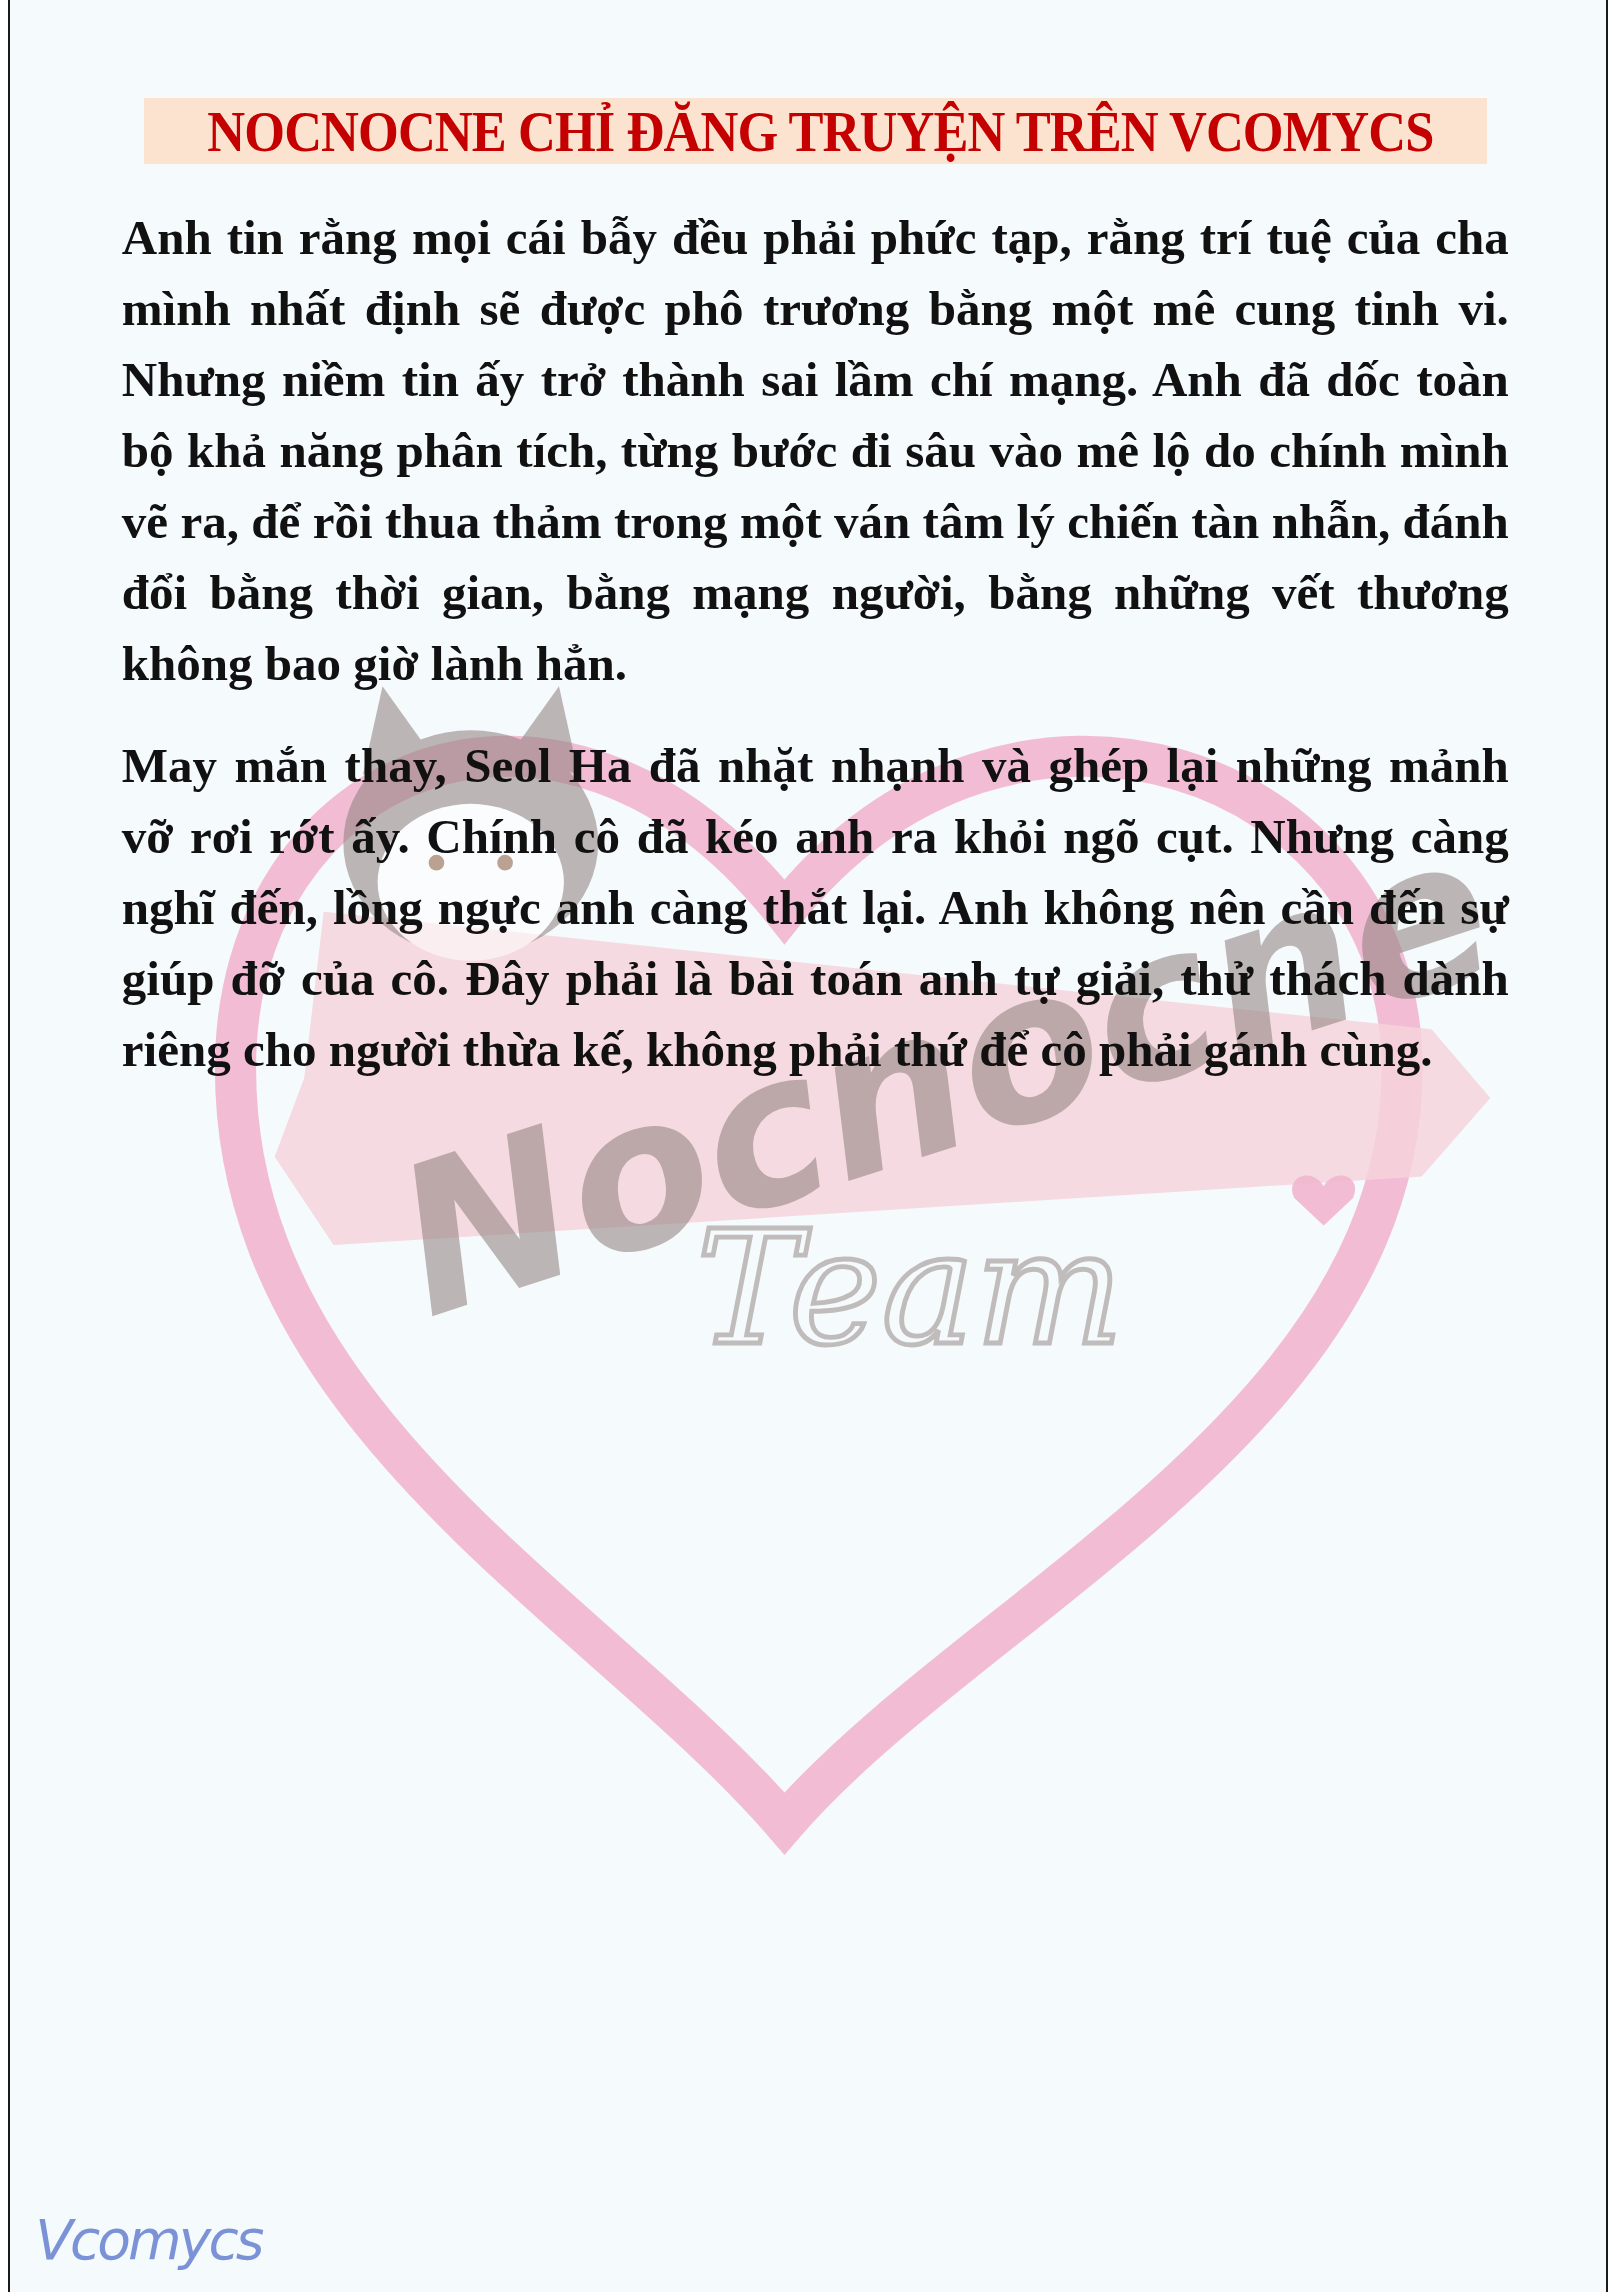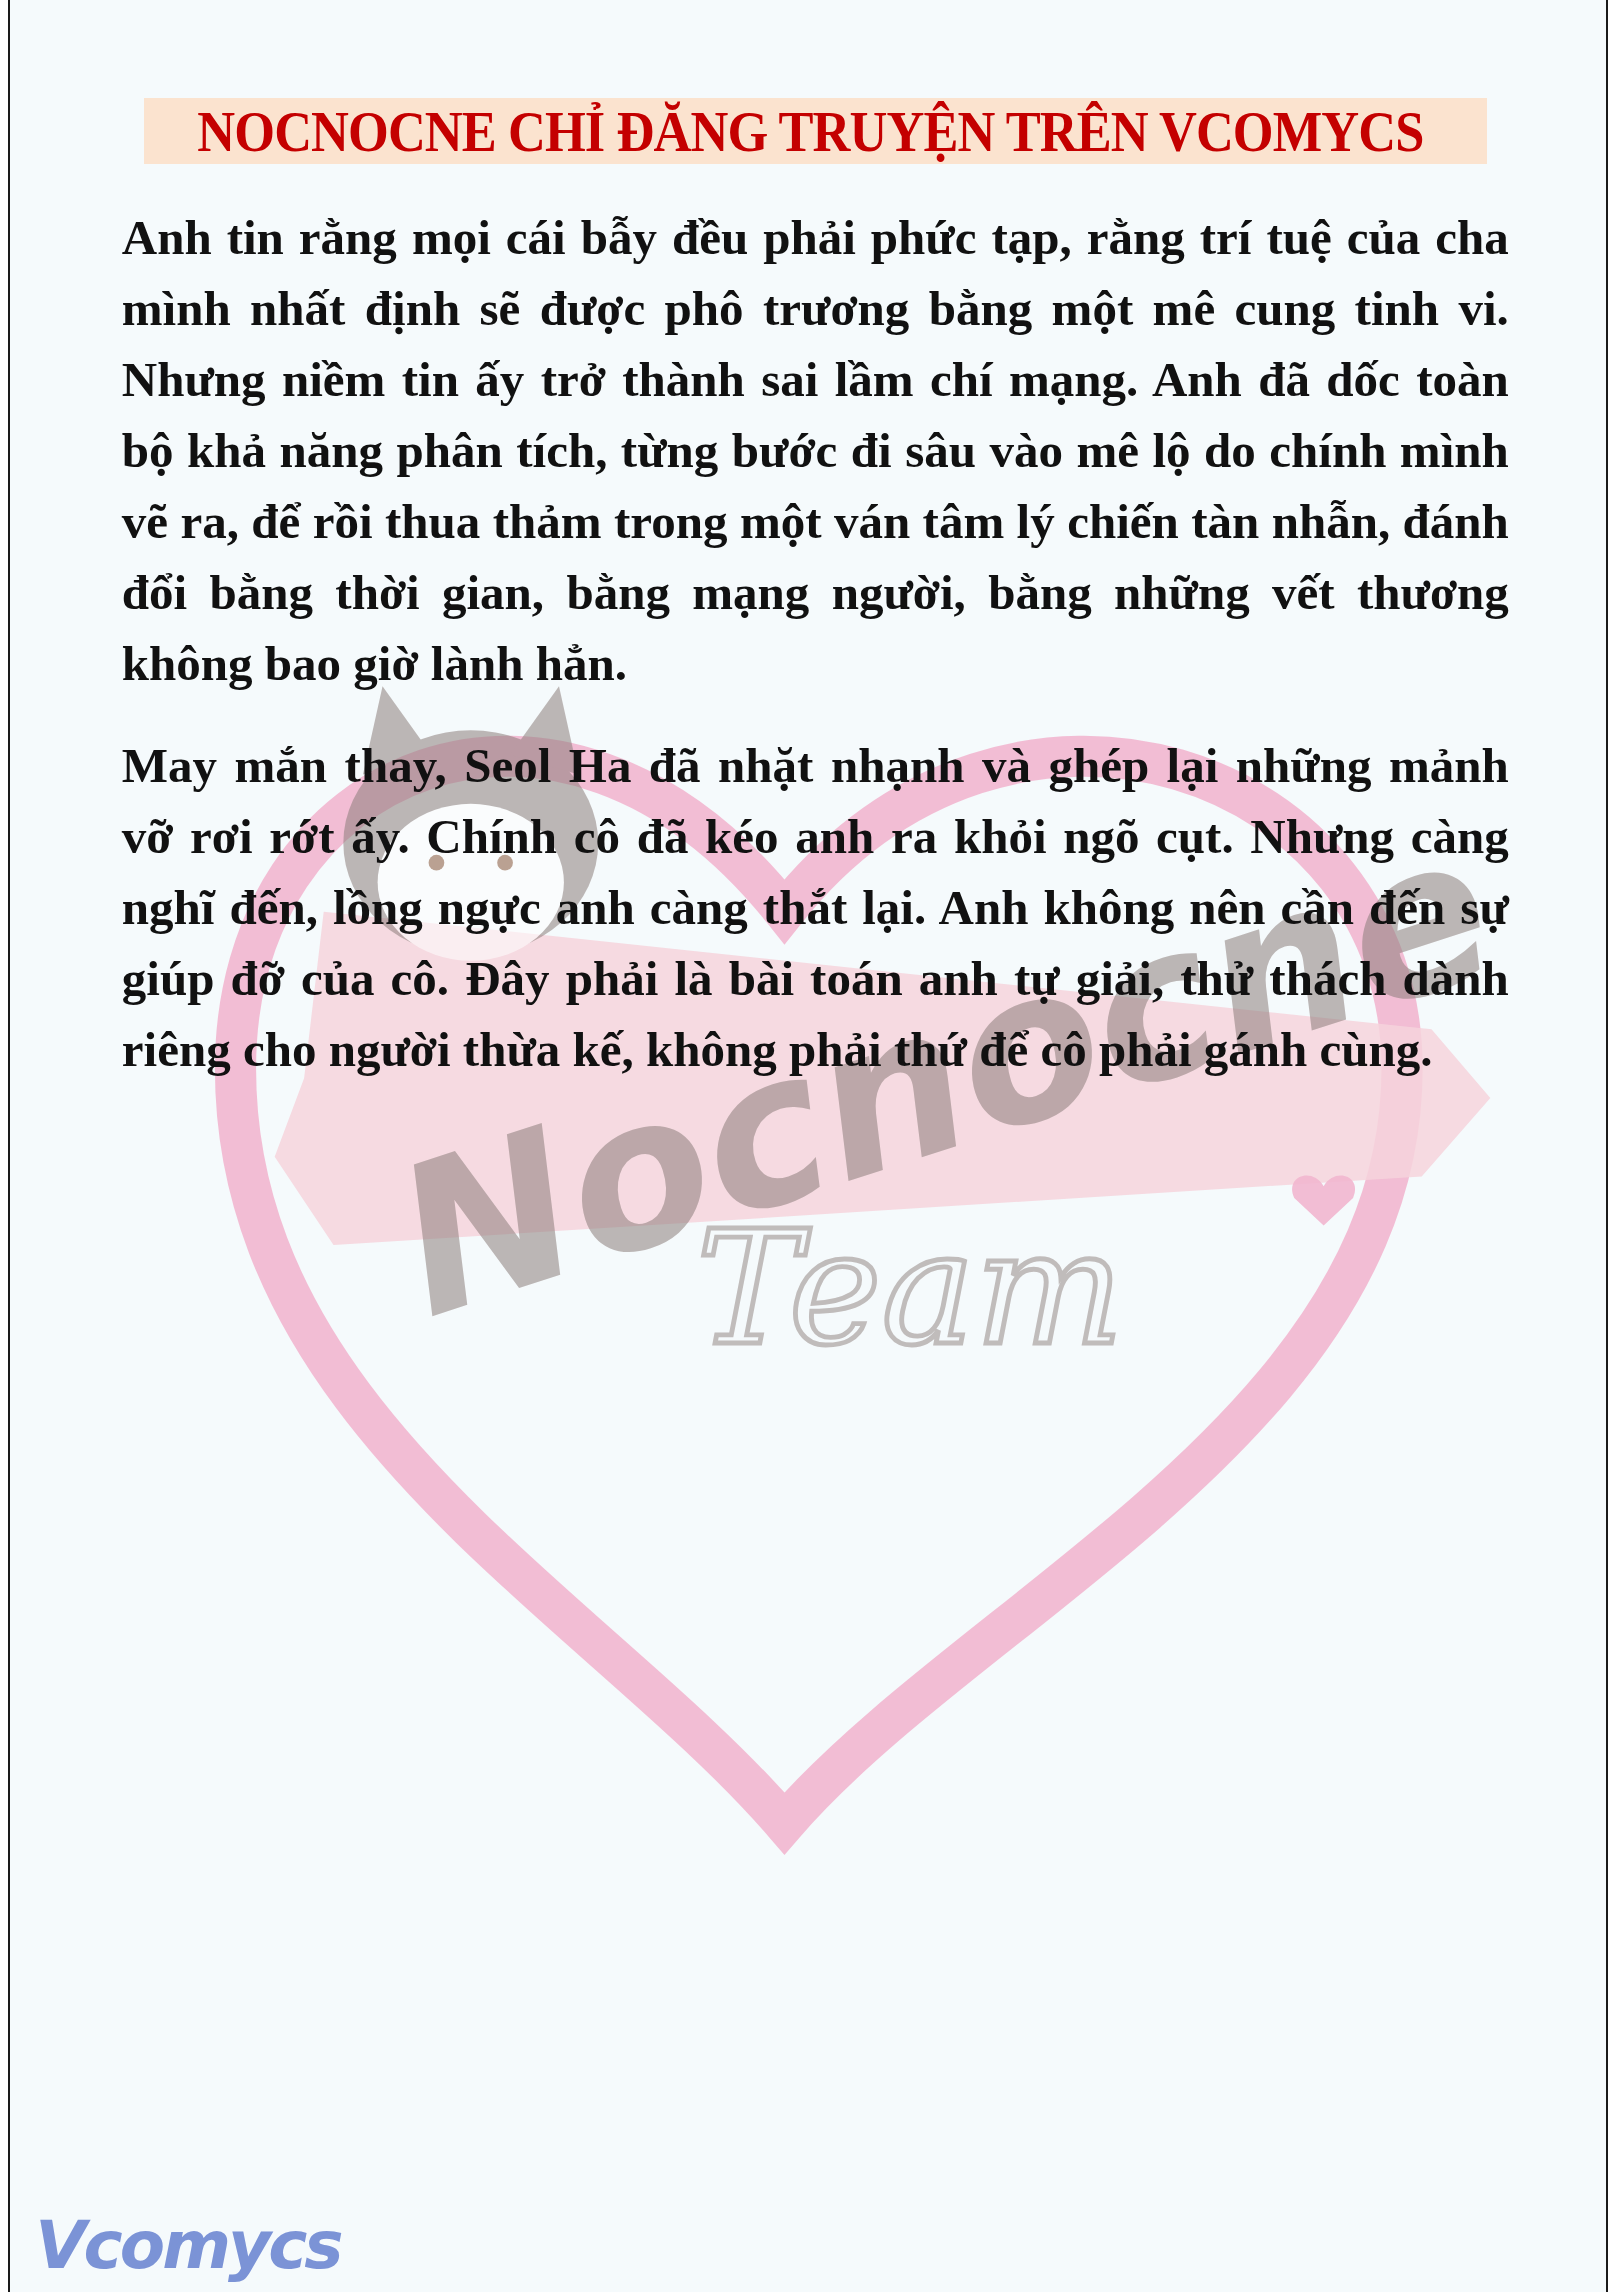--- a/index.html
+++ b/index.html
@@ -36,21 +36,21 @@
   }
   .header-wrap {
     position: absolute;
     left: 134px;
     top: 98px;
     width: 1343px;
     height: 66px;
     background: #fbe3cf;
     display: flex;
     align-items: center;
-    justify-content: flex-start;
+    justify-content: flex-end;
   }
   .header-title {
     color: #c40000;
     font-family: "Liberation Serif", "DejaVu Serif", serif;
     font-weight: bold;
     font-size: 57px;
     letter-spacing: -1px;
     line-height: 1;
     white-space: nowrap;
     transform: scaleX(0.92);
@@ -69,23 +69,23 @@
   .para {
     margin: 0 10px 31px 0;
     text-align: justify;
     text-align-last: left;
   }
   .logo {
     position: absolute;
     left: 25.5px;
     top: 2213px;
     font-family: "DejaVu Sans", sans-serif;
-    font-weight: bold;
+    font-weight: normal;
     font-style: italic;
-    font-size: 66px;
+    font-size: 55px;
     letter-spacing: -2.9px;
     color: #7b93d6;
     line-height: 1;
   }
 </style>
 </head>
 <body>
 
 <div class="page">
 

